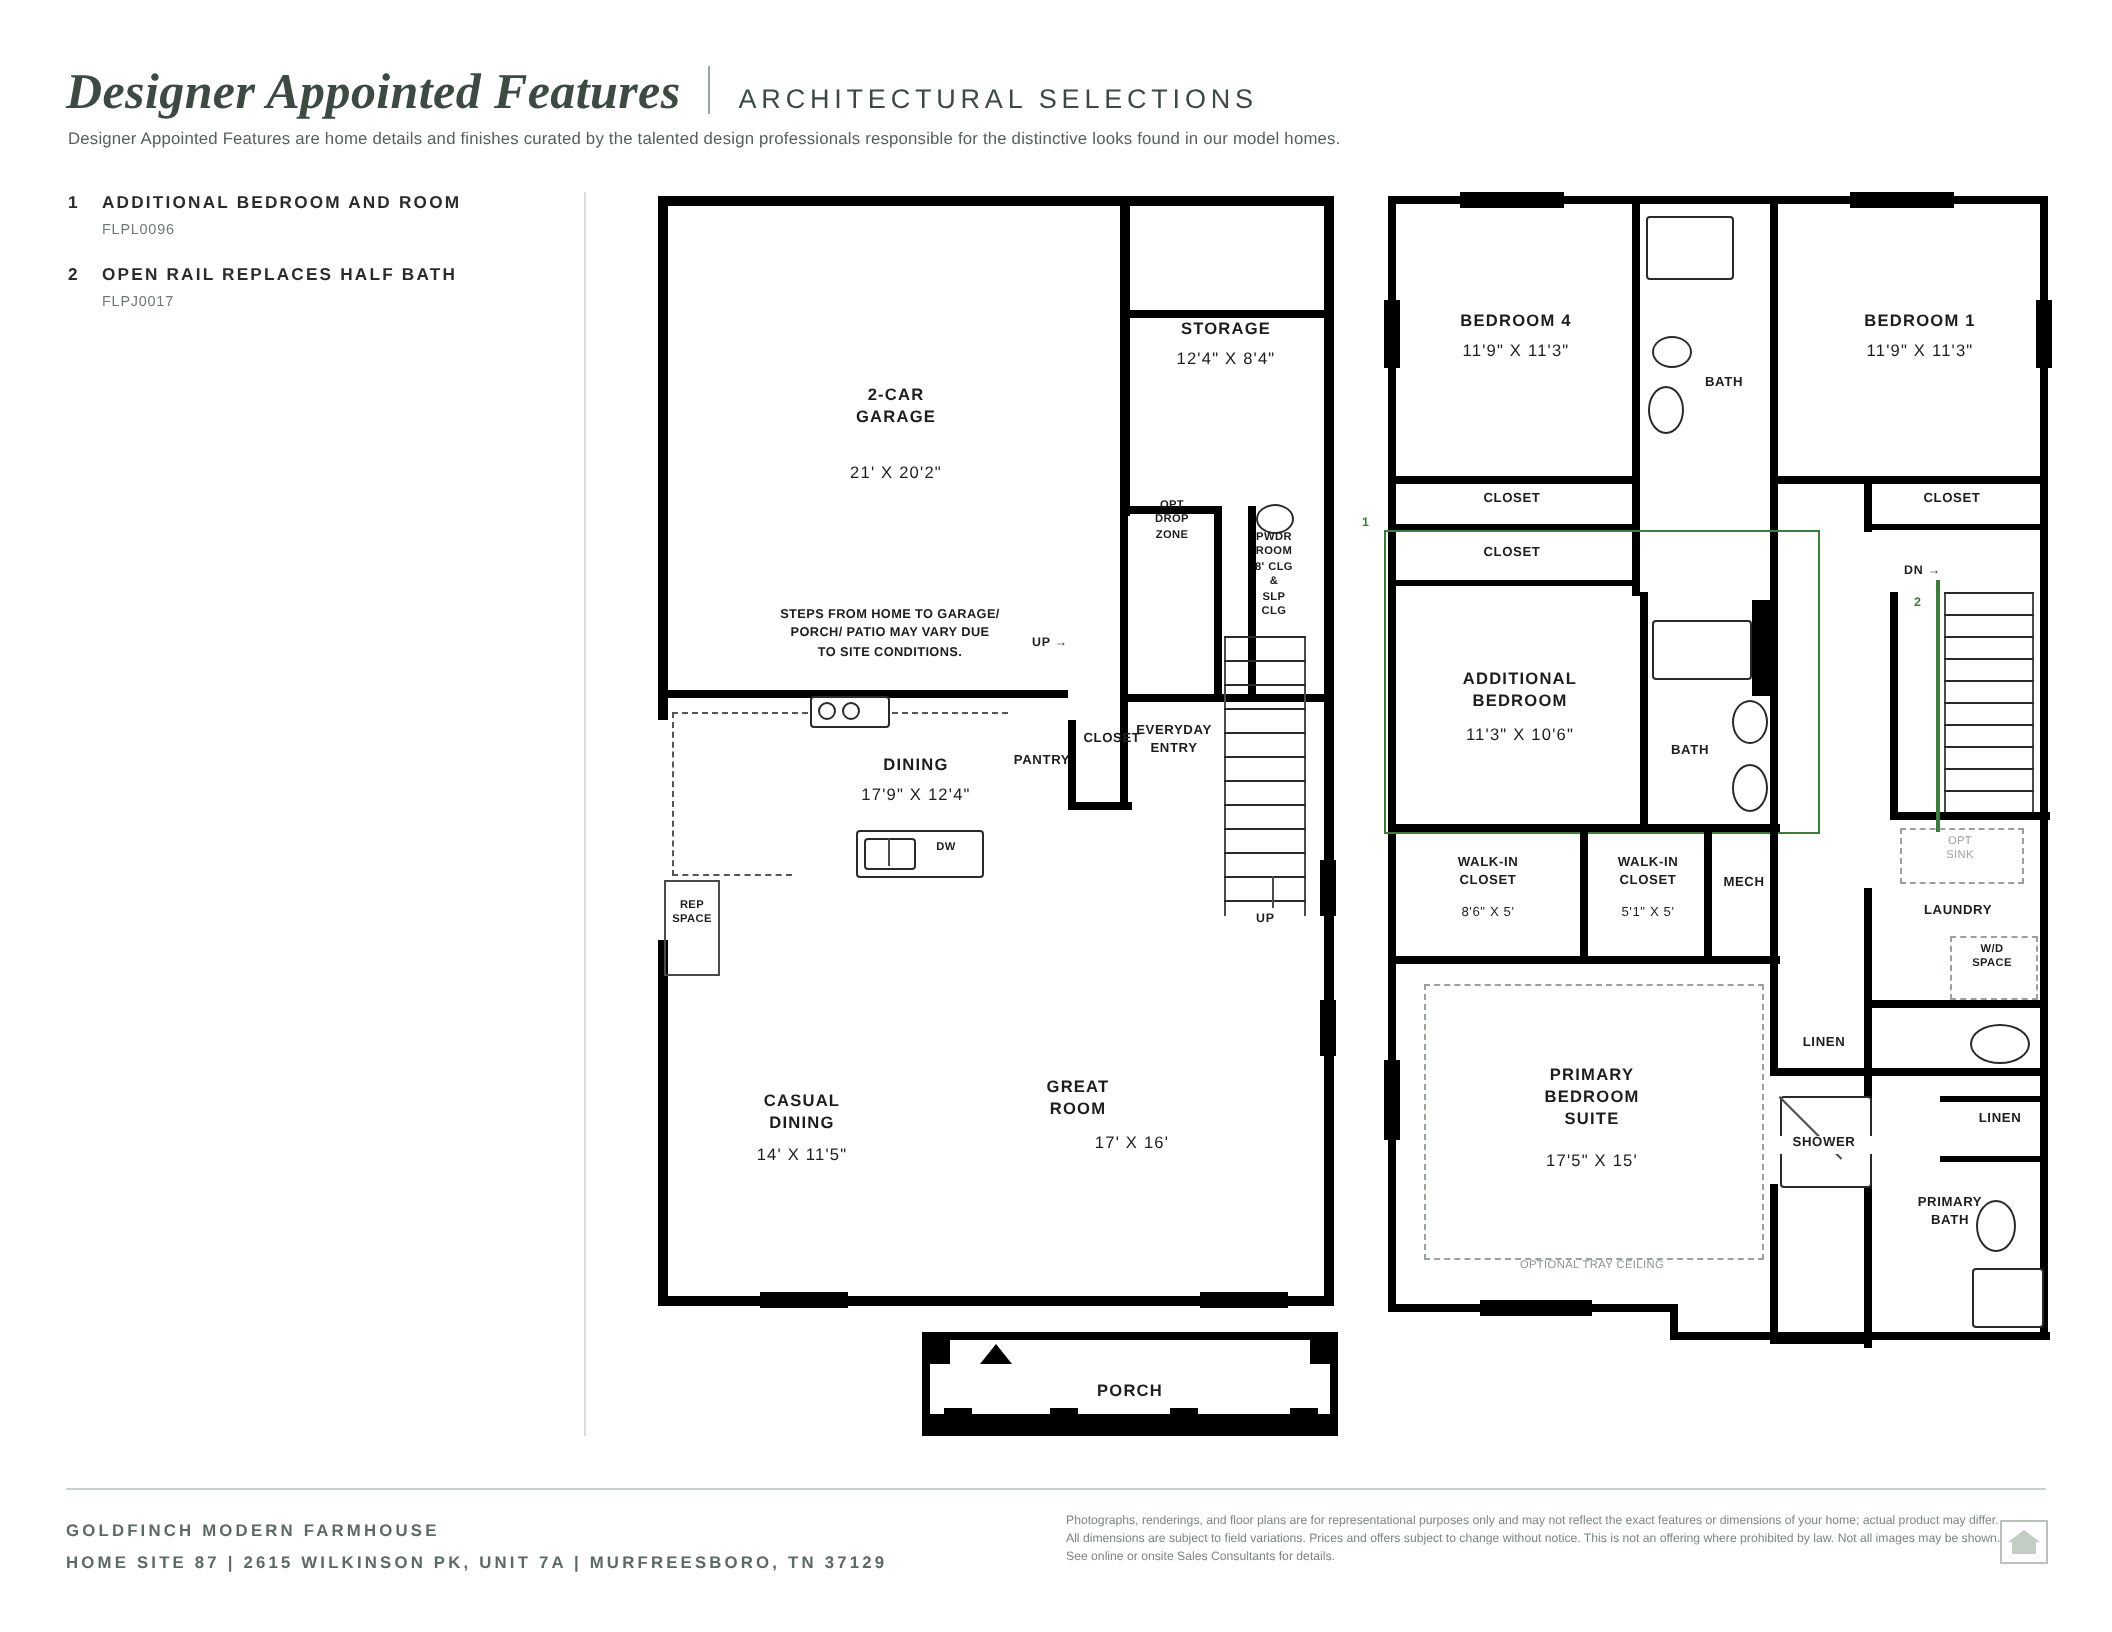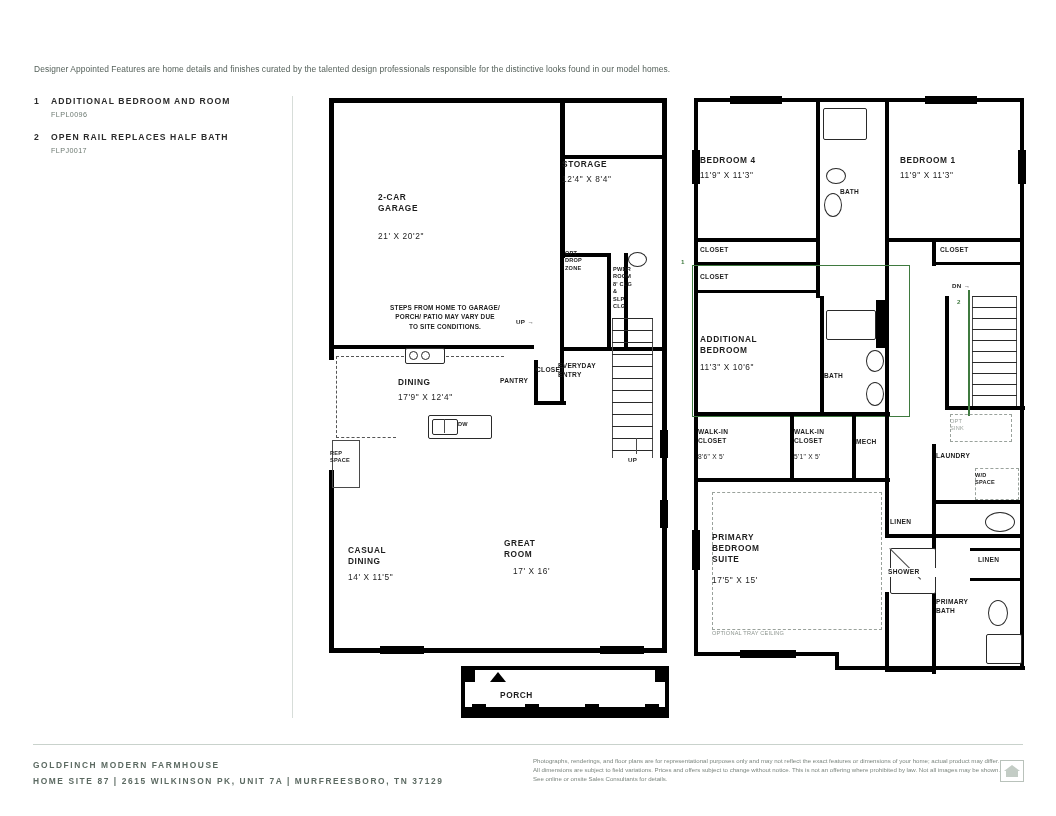--- a/index.html
+++ b/index.html
@@ -32,40 +32,45 @@
   .footer-right{position:absolute;left:533px;top:756px;width:470px;font-size:6.1px;line-height:1.5;color:#7c867f;}
   .logo{position:absolute;left:1000px;top:760px;width:24px;height:22px;}
 
   
   .plan{position:absolute;}
   .w{position:absolute;background:#000;}
   .thin{position:absolute;background:#4a4a4a;}
   .dash{position:absolute;border-top:1px dashed #555;}
   .dashv{position:absolute;border-left:1px dashed #555;}
   .dashbox{position:absolute;border:1px dashed #9aa29c;}
-  .lbl{position:absolute;font-size:8.3px;line-height:1.32;letter-spacing:.6px;color:#1d1d1d;font-weight:700;}
+  .lbl{position:absolute;text-align:center;font-size:8.3px;line-height:1.32;letter-spacing:.6px;color:#1d1d1d;font-weight:700;}
   .lbl.sm{font-size:6.6px;letter-spacing:.3px;}
   .lbl.xs{font-size:5.6px;letter-spacing:.2px;}
   .lbl.nb{font-weight:400;}
   .note{position:absolute;font-size:6.4px;line-height:1.45;letter-spacing:.2px;color:#1d1d1d;text-align:center;font-weight:700;}
   .hl{position:absolute;border:1.6px solid #3f7a3f;}
   .hl-v{position:absolute;background:#3f7a3f;width:2px;}
   .marker{position:absolute;font-size:6.2px;color:#3f7a3f;font-weight:700;}
   .stair{position:absolute;}
   .stair div{position:absolute;background:#2a2a2a;height:1px;left:0;right:0;}
   .arrowtxt{position:absolute;font-size:6.2px;font-weight:700;letter-spacing:.4px;color:#1d1d1d;}
   .fix{position:absolute;border:1px solid #2a2a2a;border-radius:2px;background:#fff;}
   .oval{position:absolute;border:1px solid #2a2a2a;border-radius:50%;background:#fff;}
   .tri{position:absolute;width:0;height:0;border-left:8px solid transparent;border-right:8px solid transparent;border-bottom:10px solid #000;}
 </style>
 </head>
 <body>
 
 <div class="page">
 
+  <div class="title-row">
+    <span class="title-main">Designer Appointed Features</span>
+    <span class="title-divider"></span>
+    <span class="title-sub">ARCHITECTURAL SELECTIONS</span>
+  </div>
   <div class="subtitle">Designer Appointed Features are home details and finishes curated by the talented design professionals responsible for the distinctive looks found in our model homes.</div>
 
   <div class="legend">
     <div class="legend-item">
       <div class="legend-num">1</div>
       <div class="legend-body">
         <div class="legend-label">ADDITIONAL  BEDROOM  AND  ROOM</div>
         <div class="legend-code">FLPL0096</div>
       </div>
     </div>
@@ -153,21 +158,21 @@
     <div class="fix" style="left:432px;top:419px;width:24px;height:14px;"></div>
     <div class="thin" style="left:444px;top:419px;width:1px;height:14px;"></div>
     <div class="lbl xs" style="left:458px;top:421px;width:30px;">DW</div>
     <div class="lbl" style="left:398px;top:377px;width:120px;">DINING</div>
     <div class="lbl nb" style="left:398px;top:392px;width:120px;">17'9" X 12'4"</div>
 
     <div class="note" style="left:345px;top:303px;width:200px;">STEPS FROM HOME TO GARAGE/<br>PORCH/ PATIO MAY VARY DUE<br>TO SITE CONDITIONS.</div>
 
     <div class="lbl" style="left:348px;top:545px;width:106px;">CASUAL<br>DINING</div>
     <div class="lbl nb" style="left:348px;top:572px;width:106px;">14' X 11'5"</div>
-    <div class="lbl" style="left:504px;top:538px;width:106px;">GREAT<br>ROOM</div>
+    <div class="lbl" style="left:486px;top:538px;width:106px;">GREAT<br>ROOM</div>
     <div class="lbl nb" style="left:513px;top:566px;width:106px;">17' X 16'</div>
 
     <div class="w" style="left:329px;top:498px;width:5px;height:8px;"></div>
     <div class="w" style="left:660px;top:430px;width:8px;height:28px;"></div>
     <div class="w" style="left:660px;top:500px;width:8px;height:28px;"></div>
     <div class="w" style="left:380px;top:646px;width:44px;height:8px;"></div>
     <div class="w" style="left:600px;top:646px;width:44px;height:8px;"></div>
 
     <div class="w" style="left:461px;top:666px;width:208px;height:4px;"></div>
     <div class="w" style="left:461px;top:666px;width:4px;height:52px;"></div>

